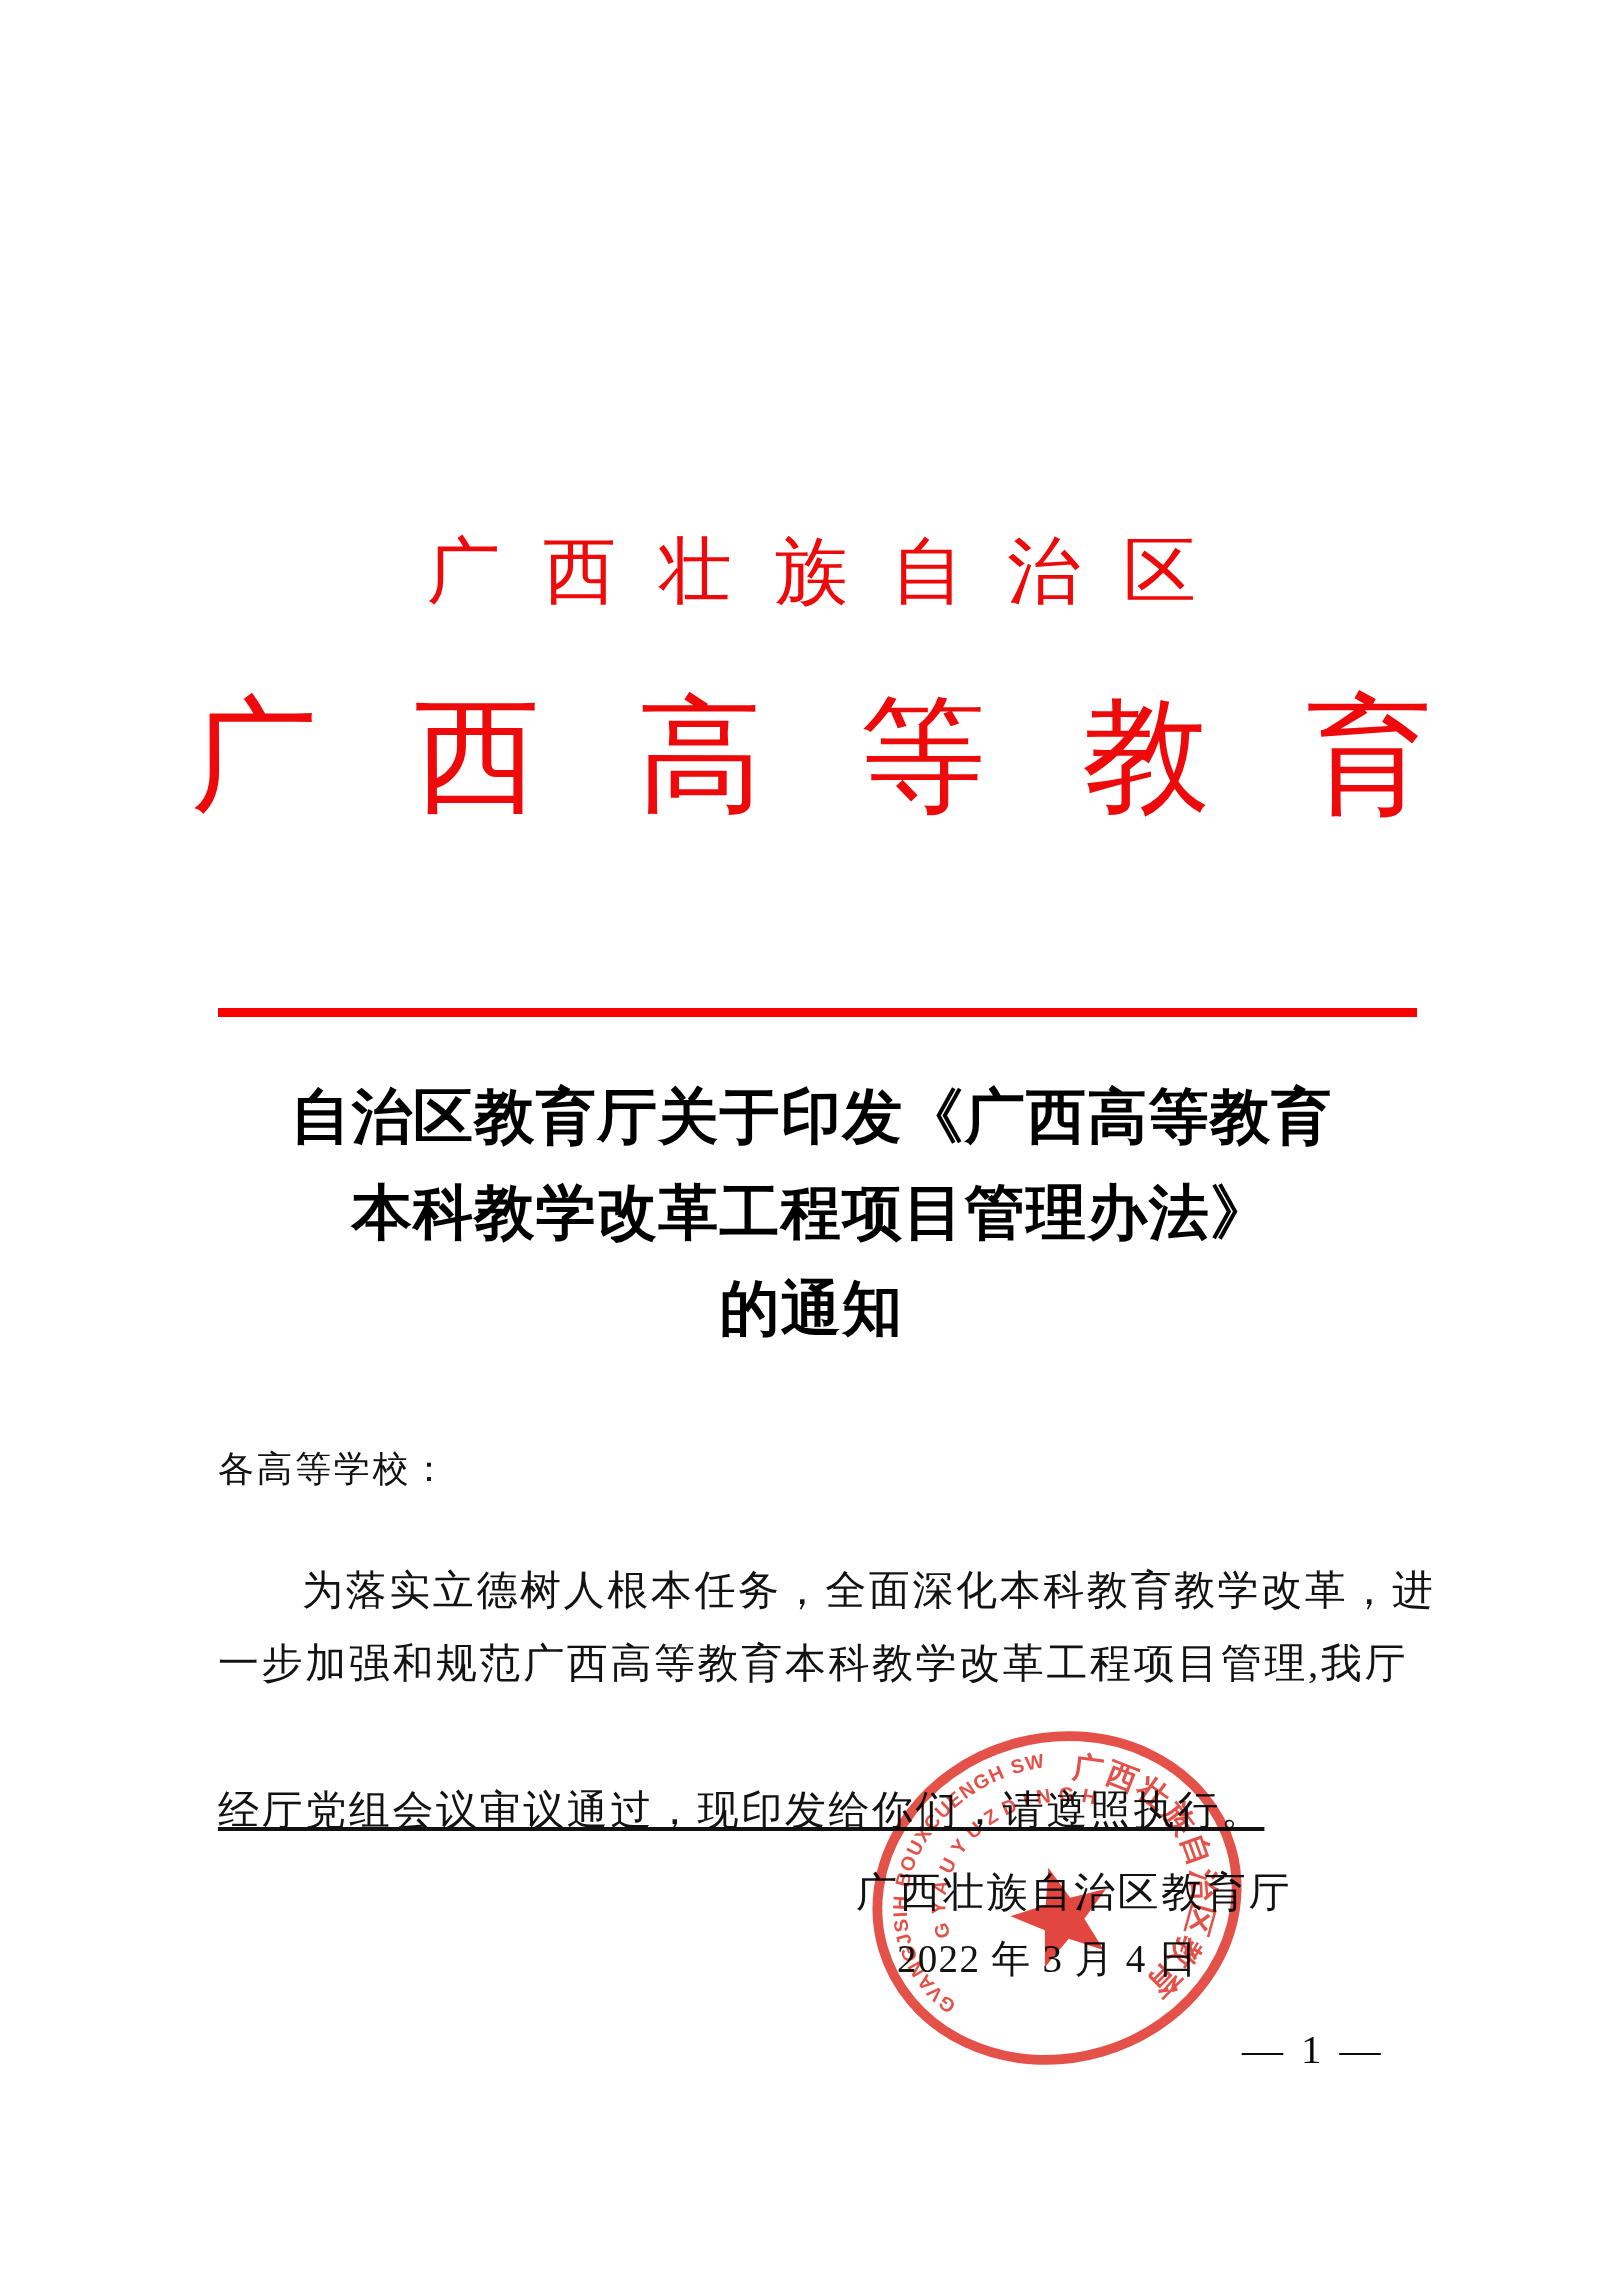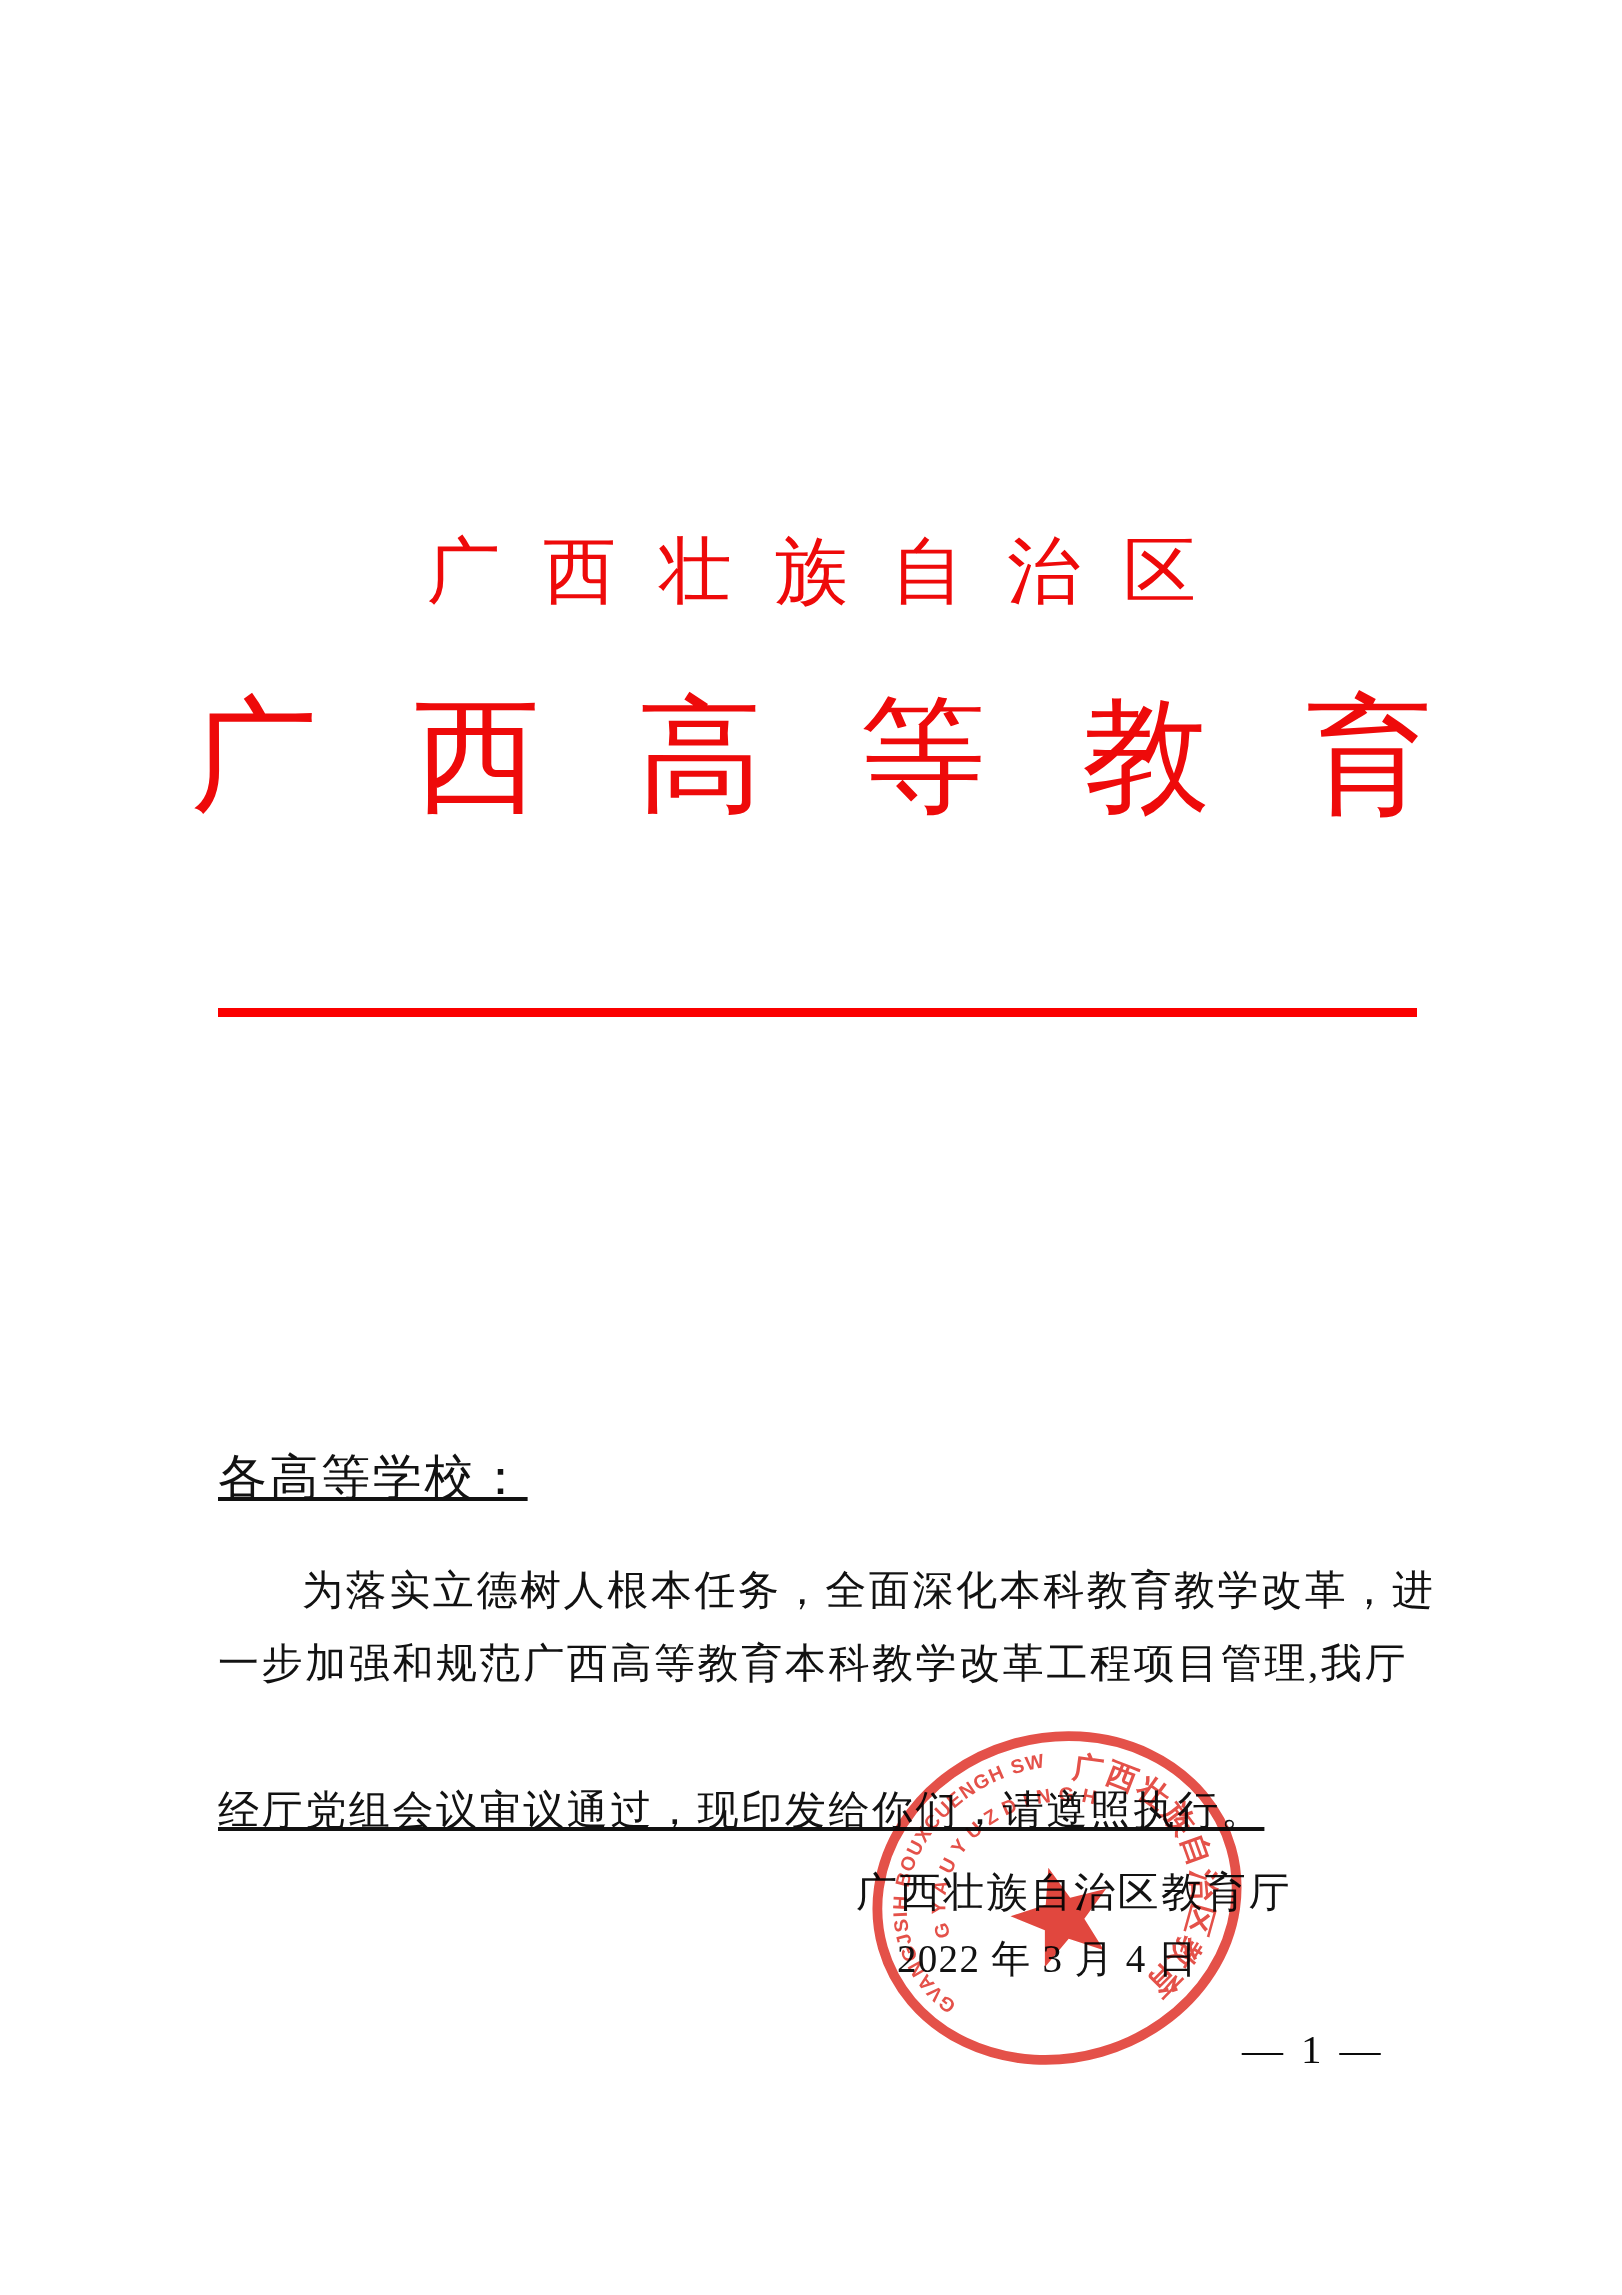--- a/index.html
+++ b/index.html
@@ -21,21 +21,21 @@
     font-size:42px;color:#141414;white-space:nowrap;
   }
   .red-line{
     position:absolute;top:1008px;left:218px;width:1199px;height:9.2px;background:#fb0000;
   }
   .title{
     position:absolute;top:1069px;left:0;width:100%;text-align:center;
     font-size:60px;line-height:96px;font-weight:700;color:#000;letter-spacing:1.3px;white-space:nowrap;
   }
   .salutation{
-    position:absolute;top:1445px;left:218px;font-size:49px;letter-spacing:2.6px;white-space:nowrap;text-decoration:underline;
+    position:absolute;top:1445px;left:218px;font-size:36px;letter-spacing:2.6px;white-space:nowrap;
   }
   .bline{
     position:absolute;left:218px;width:1217px;font-size:41px;letter-spacing:2.6px;white-space:nowrap;color:#121212;margin-top:44px;
   }
   .b0{top:1519px;padding-left:84px;}
   .b1{top:1592px;}
   .b2{top:1665px;}
   .b3{top:1739px;text-decoration:underline;}
   .sig{
     position:absolute;top:1865px;left:856px;font-size:41px;letter-spacing:2.6px;white-space:nowrap;
@@ -60,20 +60,25 @@
 <body>
 
 <div class="page">
 
   <div class="org1">广西壮族自治区</div>
   <div class="org2">广西高等教育</div>
 
 
   <div class="red-line"></div>
 
+  <div class="title">
+    <div>自治区教育厅关于印发《广西高等教育</div>
+    <div>本科教学改革工程项目管理办法》</div>
+    <div>的通知</div>
+  </div>
 
   <div class="salutation">各高等学校：</div>
 
   <div class="bline b0">为落实立德树人根本任务，全面深化本科教育教学改革，进</div>
   <div class="bline b1">一步加强和规范广西高等教育本科教学改革工程项目管理,我厅</div>
   <div class="bline b3">经厅党组会议审议通过，现印发给你们，请遵照执行。</div>
 
   <div class="sig">广西壮族自治区教育厅</div>
   <div class="sig-date">2022 年 3 月 4 日</div>
 

